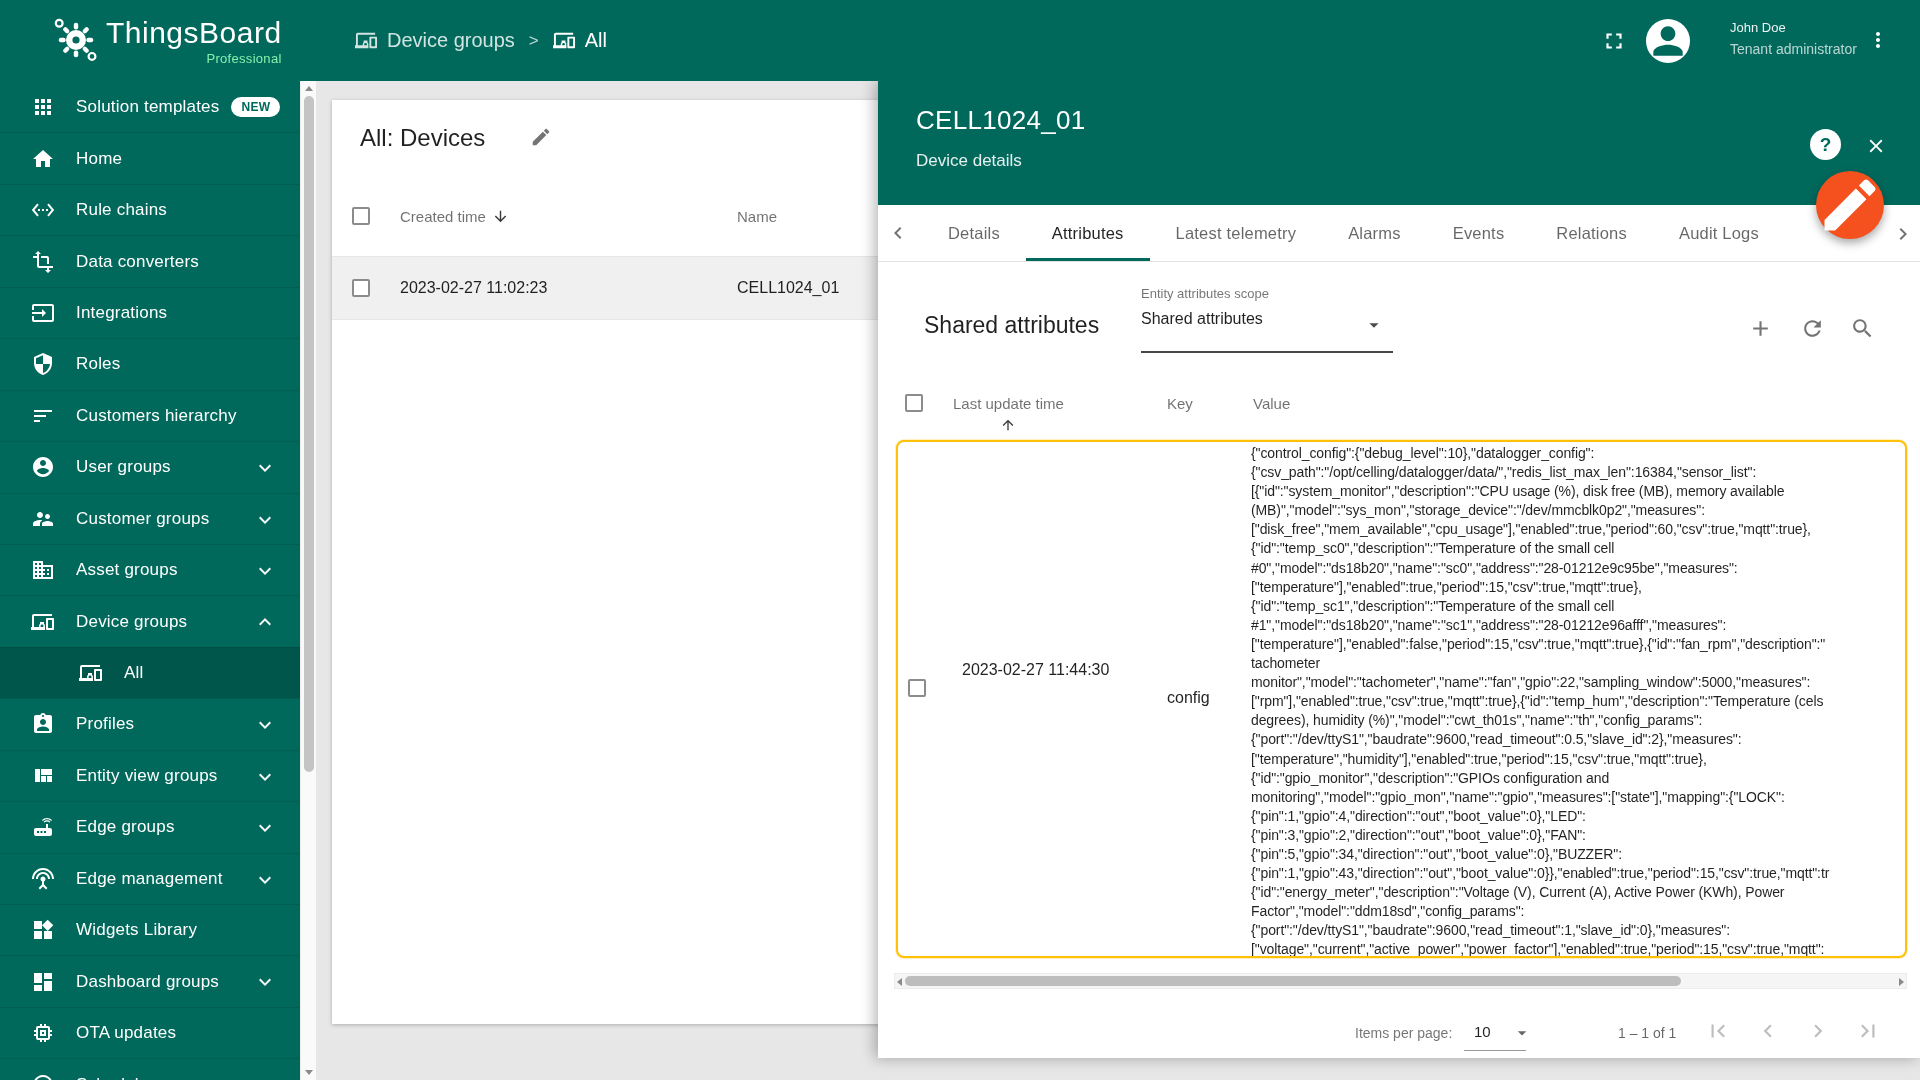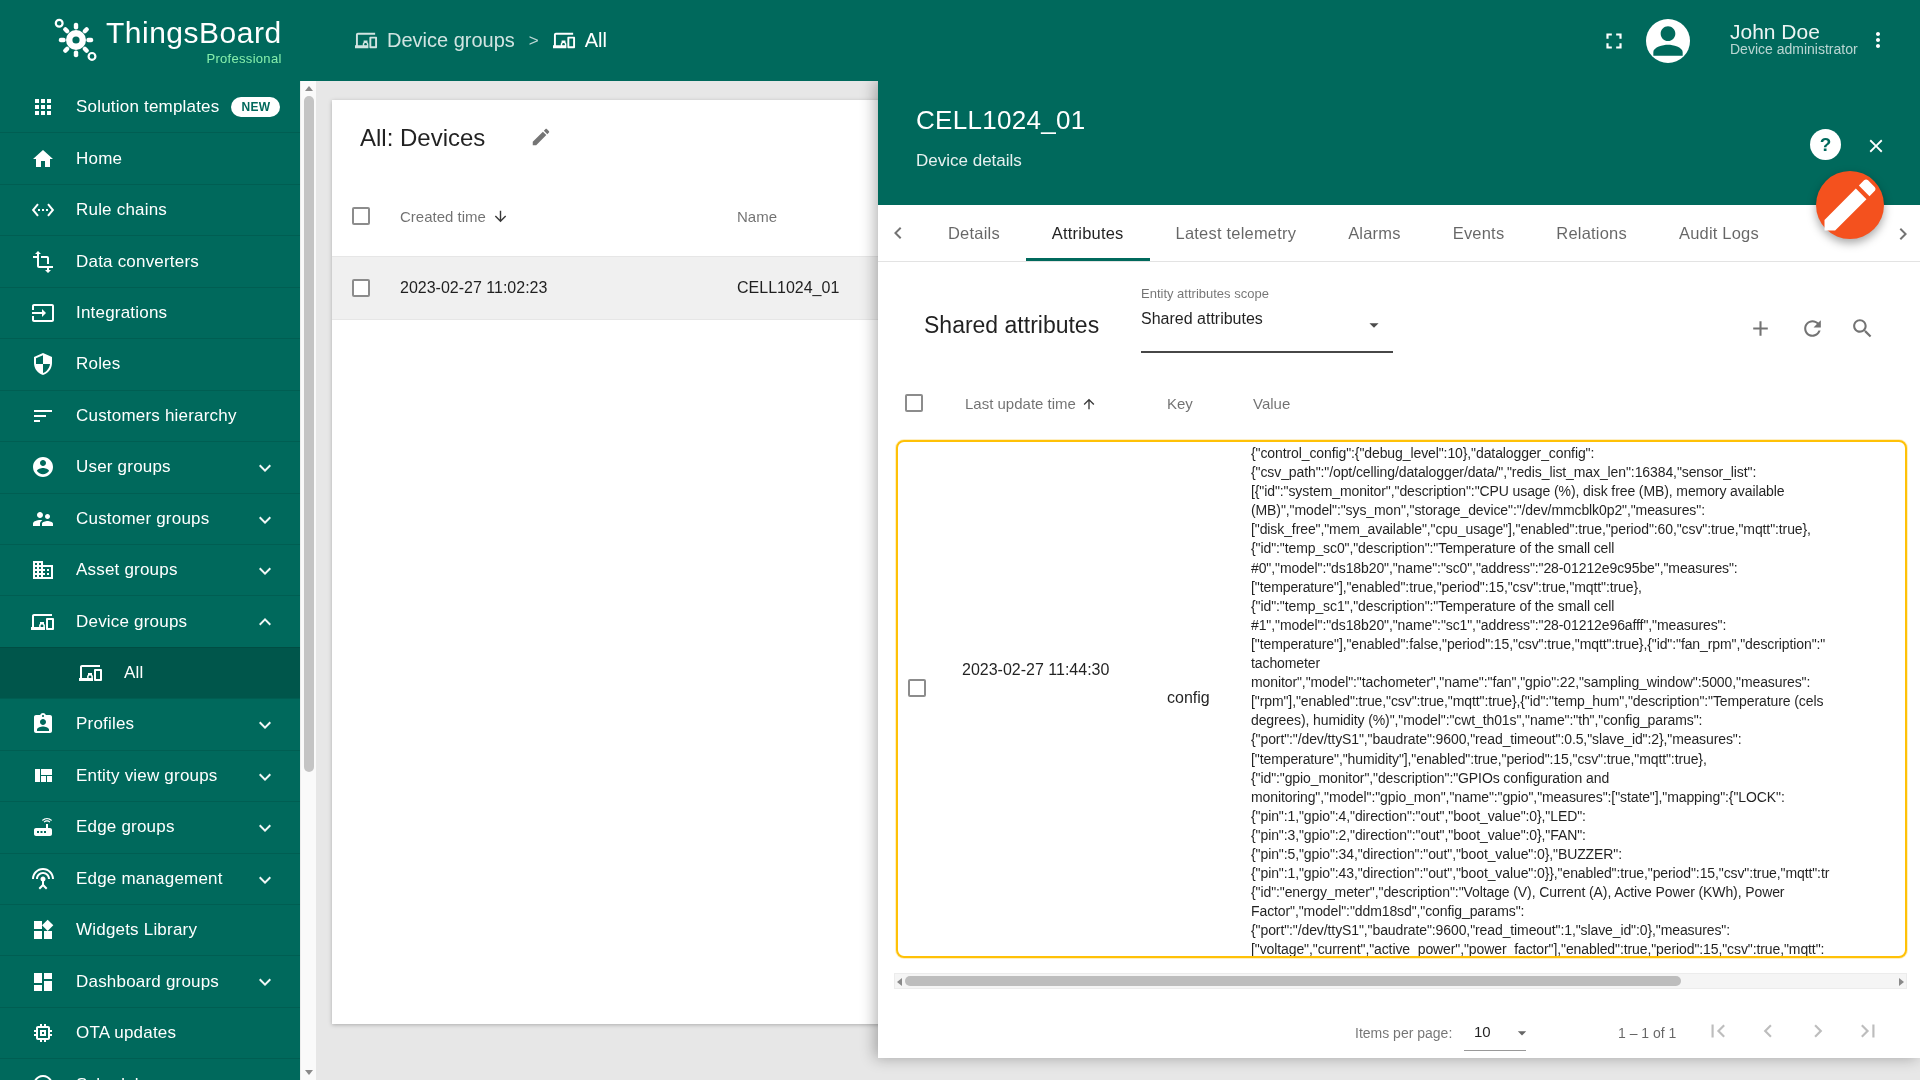--- a/index.html
+++ b/index.html
@@ -26,21 +26,21 @@
   .brand-sub{font-size:13px;color:#86efac;text-align:right;margin-top:1px;letter-spacing:.3px;}
   .crumbs{position:absolute;left:355px;top:0;height:81px;display:flex;align-items:center;gap:10px;}
   .crumb{display:flex;align-items:center;gap:9px;font-size:20px;}
   .crumb .ic{width:23px;height:23px;}
   .crumb-dim{color:rgba(255,255,255,.82);}
   .crumb-lit{color:#fff;}
   .crumb-sep{color:rgba(255,255,255,.75);font-size:17px;margin:0 4px;}
   .fs-btn{position:absolute;left:1601px;top:28px;width:26px;height:26px;color:#fff;cursor:pointer;}
   .avatar{position:absolute;left:1646px;top:19px;width:44px;height:44px;border-radius:50%;background:#fff;color:var(--primary);display:flex;align-items:center;justify-content:center;}
   .avatar svg{width:30px;height:30px;}
-  .user-name{position:absolute;left:1730px;top:20px;font-size:21px;color:rgba(255,255,255,.93);}
+  .user-name{position:absolute;left:1730px;top:20px;font-size:13px;color:rgba(255,255,255,.93);}
   .user-role{position:absolute;left:1730px;top:41px;font-size:14px;color:rgba(255,255,255,.72);}
   .kebab{position:absolute;left:1866px;top:28px;width:24px;height:24px;color:#fff;cursor:pointer;}
 
   
   .sidebar{position:absolute;left:0;top:81px;width:300px;height:999px;background:var(--primary);overflow:hidden;z-index:20;}
   .side-item{height:51.45px;display:flex;align-items:center;position:relative;color:#fff;border-top:1px solid rgba(0,0,0,.10);cursor:pointer;}
   .side-item:first-child{border-top:none;}
   .side-ic{width:24px;height:24px;margin-left:31px;flex:none;}
   .side-item.sub .side-ic{margin-left:79px;}
   .side-label{font-size:17px;margin-left:21px;letter-spacing:.2px;white-space:nowrap;}
@@ -170,21 +170,21 @@
       </svg>
     </span>
   <span class="avatar">
       <span>
         <svg viewBox="0 0 24 24" style="width:100%;height:100%">
           <path d="M12 12c2.21 0 4-1.79 4-4s-1.79-4-4-4-4 1.79-4 4 1.79 4 4 4zm0 2c-2.67 0-8 1.34-8 4v2h16v-2c0-2.66-5.33-4-8-4z"></path>
         </svg>
       </span>
     </span>
   <div class="user-name">John Doe</div>
-  <div class="user-role">Device administrator</div>
+  <div class="user-role">Tenant administrator</div>
   <span class="kebab">
       <svg viewBox="0 0 24 24" style="width:100%;height:100%">
         <path d="M12 8c1.1 0 2-.9 2-2s-.9-2-2-2-2 .9-2 2 .9 2 2 2zm0 2c-1.1 0-2 .9-2 2s.9 2 2 2 2-.9 2-2-.9-2-2-2zm0 6c-1.1 0-2 .9-2 2s.9 2 2 2 2-.9 2-2-.9-2-2-2z"></path>
       </svg>
     </span>
 </div>
 
 <div class="sidebar">
     <div class="side-item">
       <span class="side-ic">
@@ -490,21 +490,21 @@
         <path d="M17.65 6.35C16.2 4.9 14.21 4 12 4c-4.42 0-7.99 3.58-7.99 8s3.57 8 7.99 8c3.73 0 6.84-2.55 7.73-6h-2.08c-.82 2.33-3.04 4-5.65 4-3.31 0-6-2.69-6-6s2.69-6 6-6c1.66 0 3.14.69 4.22 1.78L13 11h7V4l-2.35 2.35z"></path>
       </svg>
     </span>
   <span class="attr-ic" style="left:972px;">
       <svg viewBox="0 0 24 24" style="width:100%;height:100%">
         <path d="M15.5 14h-.79l-.28-.27C15.41 12.59 16 11.11 16 9.5 16 5.91 13.09 3 9.5 3S3 5.91 3 9.5 5.91 16 9.5 16c1.61 0 3.09-.59 4.23-1.57l.27.28v.79l5 4.99L20.49 19l-4.99-5zm-6 0C7.01 14 5 11.99 5 9.5S7.01 5 9.5 5 14 7.01 14 9.5 11.99 14 9.5 14z"></path>
       </svg>
     </span>
 
   <span class="cb athead-cb"></span>
-  <div class="at-col" style="left:87px;">
+  <div class="at-col" style="left:75px;flex-direction:column;">
     <span>Last update time</span>
     <span class="sort">
         <svg viewBox="0 0 24 24" style="width:100%;height:100%">
           <path d="M4 12l1.41 1.41L11 7.83V20h2V7.83l5.58 5.59L20 12l-8-8-8 8z"></path>
         </svg>
       </span>
   </div>
   <div class="at-col" style="left:289px;">
     <span>Key</span>
   </div>

